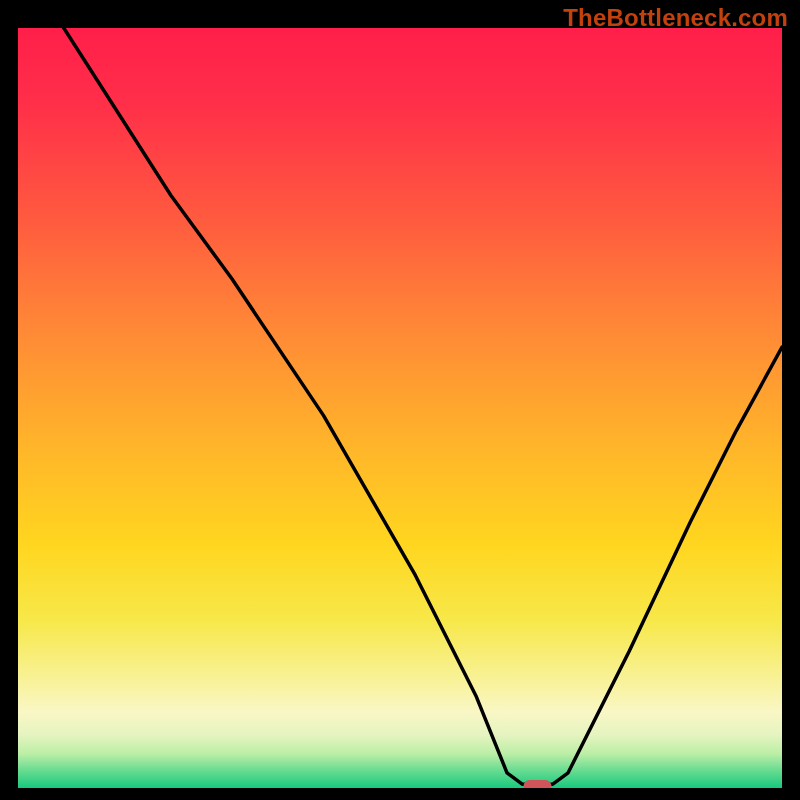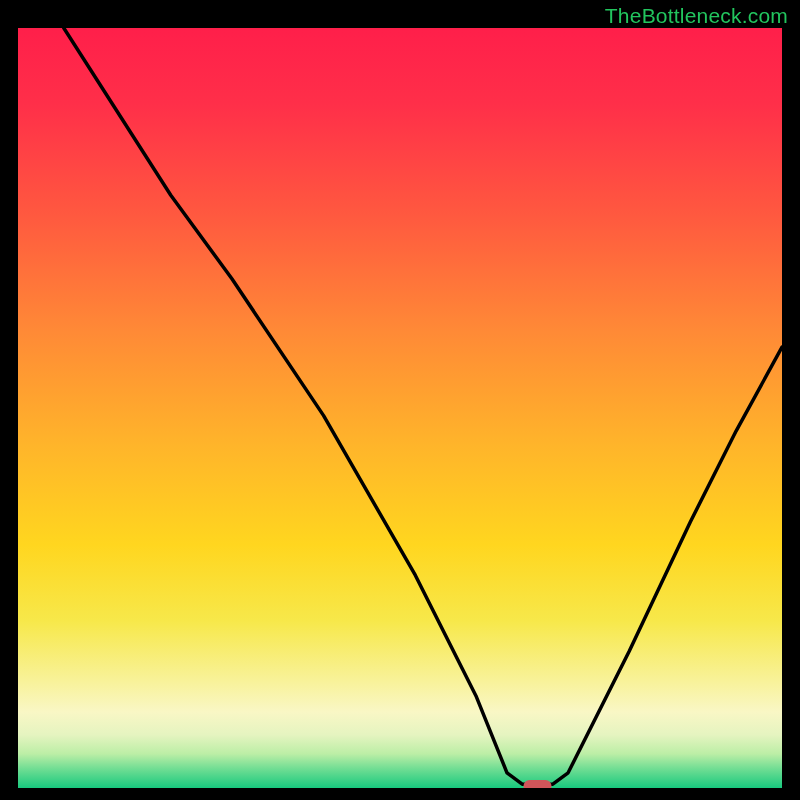--- a/index.html
+++ b/index.html
@@ -13,23 +13,23 @@
   }
   .wrap {
     position: relative;
     width: 800px;
     height: 800px;
   }
   .watermark {
     position: absolute;
     top: 4px;
     right: 12px;
-    color: #22c55e;
-    font-size: 21px;
-    font-weight: 400;
+    color: #c2410c;
+    font-size: 24px;
+    font-weight: 700;
     letter-spacing: 0.2px;
     z-index: 10;
   }
   svg.chart {
     position: absolute;
     left: 18px;
     top: 28px;
     display: block;
   }
 </style>

